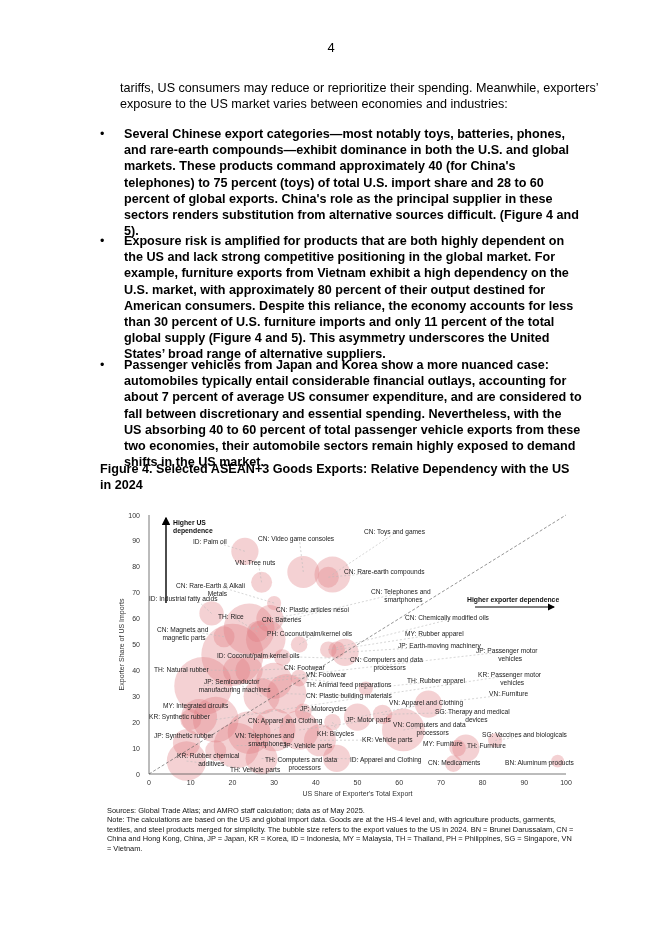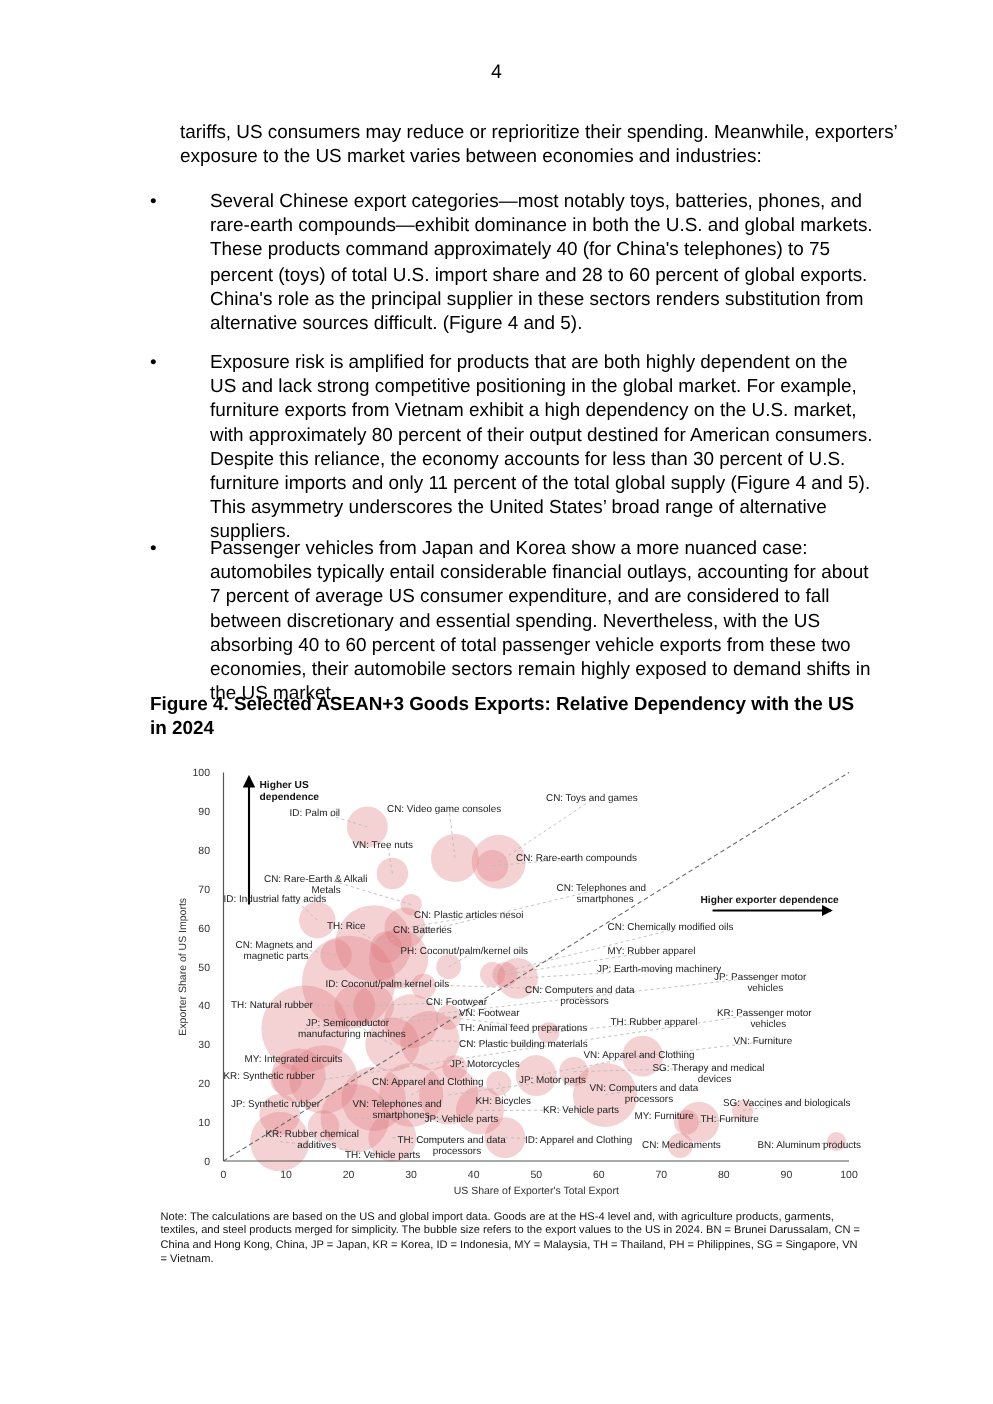--- a/index.html
+++ b/index.html
@@ -3,21 +3,21 @@
 <meta charset="utf-8">
 <style>
   html, body { margin: 0; padding: 0; background: #ffffff; }
   body { width: 662px; height: 936px; position: relative; overflow: hidden;
          font-family: "Liberation Sans", sans-serif; color: #000; }
   .page-num { position: absolute; top: 40px; left: 0; width: 662px; text-align: center; font-size: 13px; }
   .para { position: absolute; left: 100px; width: 482px; font-size: 12.6px; line-height: 16.2px; }
   .p-intro { top: 80px; margin-left: 20px; }
   .bullet { position: absolute; left: 100px; width: 482px; font-size: 12.6px; line-height: 16.2px; }
   .bullet .dot { position: absolute; left: 0; top: 0; width: 20px; }
-  .bullet .txt { margin-left: 40px; display: block; }
+  .bullet .txt { margin-left: 24px; display: block; font-weight: bold; }
   .b1 { top: 126px; }
   .b2 { top: 233px; }
   .b3 { top: 357px; }
   .fig-title { position: absolute; top: 461px; left: 100px; width: 482px; text-align: left;
                font-weight: bold; font-size: 12.6px; line-height: 16px; }
   #chart { position: absolute; left: 0; top: 0; width: 662px; height: 936px; }
   .notes { position: absolute; left: 107px; top: 806px; width: 470px; font-size: 7.4px; line-height: 9.4px; color: #111; }
   .notes p { margin: 0; }
   svg text { font-family: "Liberation Sans", sans-serif; }
 </style>
@@ -241,14 +241,15 @@
       <text x="265" y="762" font-size="6.6" fill="#222">TH: Computers and data</text>
       <text x="304.6" y="769.5" font-size="6.6" fill="#222" text-anchor="middle">processors</text>
       <text x="230" y="772" font-size="6.6" fill="#222">TH: Vehicle parts</text>
       <text x="350" y="762" font-size="6.6" fill="#222">ID: Apparel and Clothing</text>
       <text x="428" y="765" font-size="6.6" fill="#222">CN: Medicaments</text>
       <text x="505" y="765" font-size="6.6" fill="#222">BN: Aluminum products</text>
     </g>
 </svg>
 
 <div class="notes">
+  <p>Sources: Global Trade Atlas; and AMRO staff calculation; data as of May 2025.</p>
   <p>Note: The calculations are based on the US and global import data. Goods are at the HS-4 level and, with agriculture products, garments, textiles, and steel products merged for simplicity. The bubble size refers to the export values to the US in 2024. BN = Brunei Darussalam, CN = China and Hong Kong, China, JP = Japan, KR = Korea, ID = Indonesia, MY = Malaysia, TH = Thailand, PH = Philippines, SG = Singapore, VN = Vietnam.</p>
 </div>
 
 </body></html>

